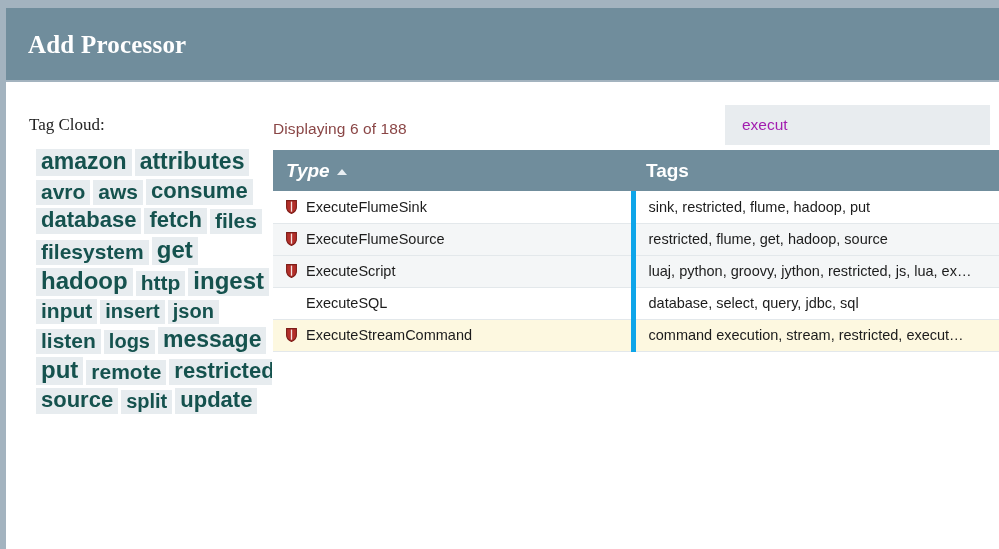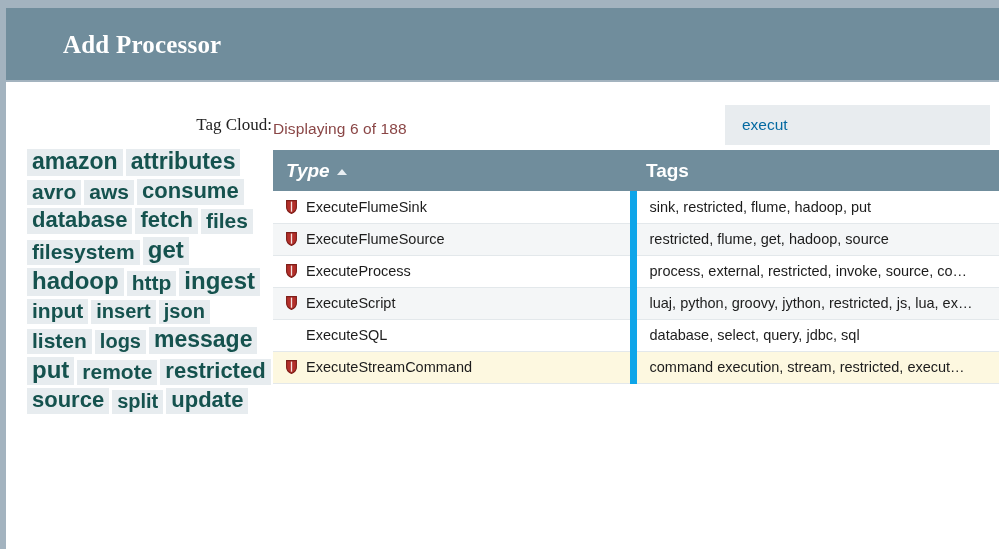--- a/index.html
+++ b/index.html
@@ -37,21 +37,20 @@
     align-items: center;
   }
   #dialog-title {
     color: #ffffff;
     font-family: "Liberation Serif", serif;
     font-weight: bold;
     font-size: 25px;
     letter-spacing: 0.2px;
     padding-left: 22px;
     line-height: 1;
-    margin-left: 35px;
   }
 
   
   #dialog-body {
     position: absolute;
     left: 6px;
     top: 82px;
     width: 993px;
     height: 467px;
     background: #ffffff;
@@ -65,25 +64,24 @@
     top: 0px;
     width: 248px;
     height: 467px;
     overflow: hidden;
   }
   #tag-cloud-label {
     font-family: "Liberation Serif", serif;
     font-size: 17px;
     color: #222222;
     margin: 33px 0 12px 5px;
-    text-align: right;
   }
   #tag-cloud-list {
     margin-top: 14px;
-    margin-left: 3px;
+    margin-left: 12px;
     width: 248px;
     line-height: 1.0;
   }
   .tag-chip {
     display: inline-block;
     background: #e7ecef;
     color: #15524e;
     font-weight: bold;
     padding: 1px 5px 3px 5px;
     margin: 0 3px 3px 0;
@@ -116,21 +114,21 @@
     top: 23px;
     width: 265px;
     height: 40px;
     background: #e8ecef;
     border: none;
     outline: none;
     box-sizing: border-box;
     padding: 0 0 0 17px;
     font-family: "Liberation Sans", sans-serif;
     font-size: 15.5px;
-    color: #0369a1;
+    color: #a21caf;
   }
   #search-input::placeholder { color: #9aa2a8; }
 
   
   #processor-table {
     position: absolute;
     left: 8px;
     top: 68px;
     width: 726px;
     border-collapse: collapse;
@@ -169,21 +167,21 @@
     padding: 0 6px 0 13px;
     box-sizing: border-box;
     color: #1c1c1c;
     border-bottom: 1px solid #e3e8eb;
     white-space: nowrap;
     overflow: hidden;
     text-overflow: ellipsis;
     vertical-align: middle;
   }
   #processor-table td.cell-type {
-    border-right: 7px solid #0ea5e9;
+    border-right: 5px solid #0ea5e9;
   }
   #processor-table tbody tr.row-odd  td { background: #ffffff; }
   #processor-table tbody tr.row-even td { background: #f4f6f7; }
   #processor-table tbody tr.row-selected td { background: #fdf8e0; margin-left: 44px; }
   #processor-table tbody tr { cursor: pointer; }
 
   .type-cell-inner {
     display: flex;
     align-items: center;
     gap: 9px;
@@ -251,34 +249,20 @@
                     <svg width="11" height="14" viewBox="0 0 11 14">
                       <path d="M0.6 0.6 H10.4 V7.2 C10.4 10.4 7.8 12.4 5.5 13.4 C3.2 12.4 0.6 10.4 0.6 7.2 Z" fill="#b32f2a" stroke="#7d1d18" stroke-width="1.1"></path>
                       <rect x="4.85" y="1.6" width="1.3" height="10.1" fill="#f3e4e2"></rect>
                     </svg>
                   </span>
                   <span>ExecuteFlumeSource</span>
                 </div>
               </td>
               <td class="cell-tags">restricted, flume, get, hadoop, source</td>
             </tr>
-            <tr class="row-odd">
-              <td class="cell-type">
-                <div class="type-cell-inner">
-                  <span class="shield-slot">
-                    <svg width="11" height="14" viewBox="0 0 11 14">
-                      <path d="M0.6 0.6 H10.4 V7.2 C10.4 10.4 7.8 12.4 5.5 13.4 C3.2 12.4 0.6 10.4 0.6 7.2 Z" fill="#b32f2a" stroke="#7d1d18" stroke-width="1.1"></path>
-                      <rect x="4.85" y="1.6" width="1.3" height="10.1" fill="#f3e4e2"></rect>
-                    </svg>
-                  </span>
-                  <span>ExecuteProcess</span>
-                </div>
-              </td>
-              <td class="cell-tags">process, external, restricted, invoke, source, co…</td>
-            </tr>
             <tr class="row-even">
               <td class="cell-type">
                 <div class="type-cell-inner">
                   <span class="shield-slot">
                     <svg width="11" height="14" viewBox="0 0 11 14">
                       <path d="M0.6 0.6 H10.4 V7.2 C10.4 10.4 7.8 12.4 5.5 13.4 C3.2 12.4 0.6 10.4 0.6 7.2 Z" fill="#b32f2a" stroke="#7d1d18" stroke-width="1.1"></path>
                       <rect x="4.85" y="1.6" width="1.3" height="10.1" fill="#f3e4e2"></rect>
                     </svg>
                   </span>
                   <span>ExecuteScript</span>

